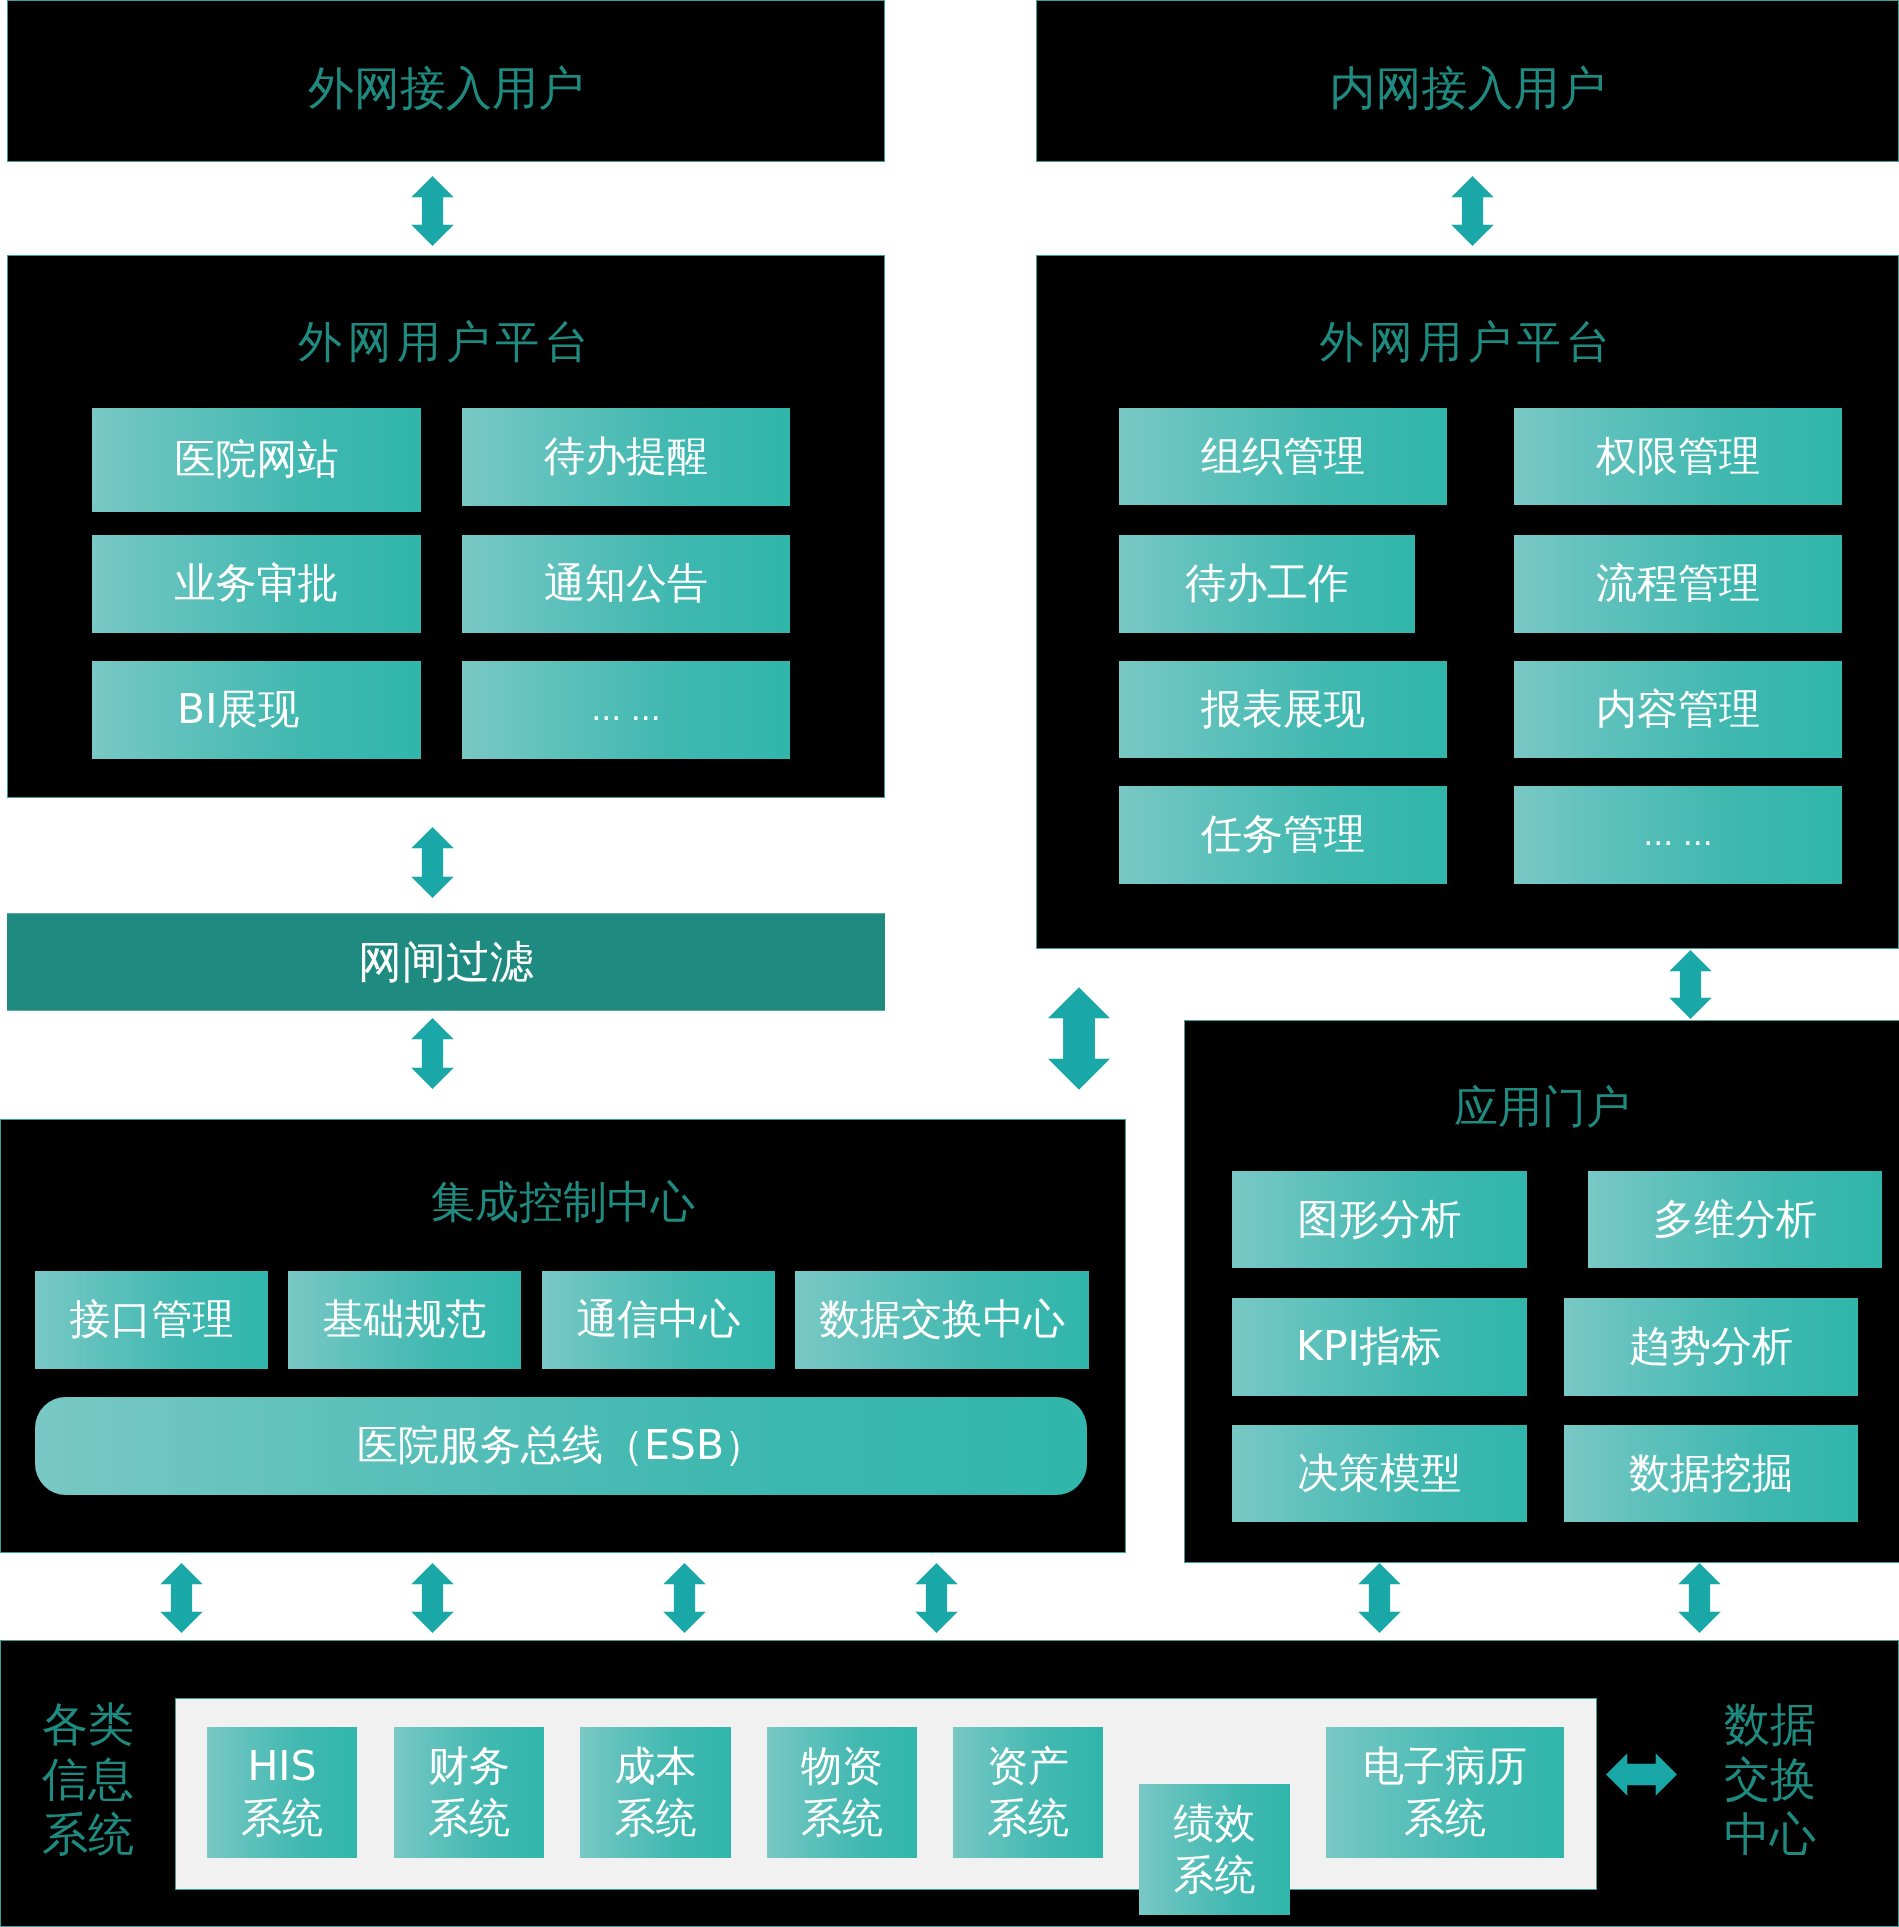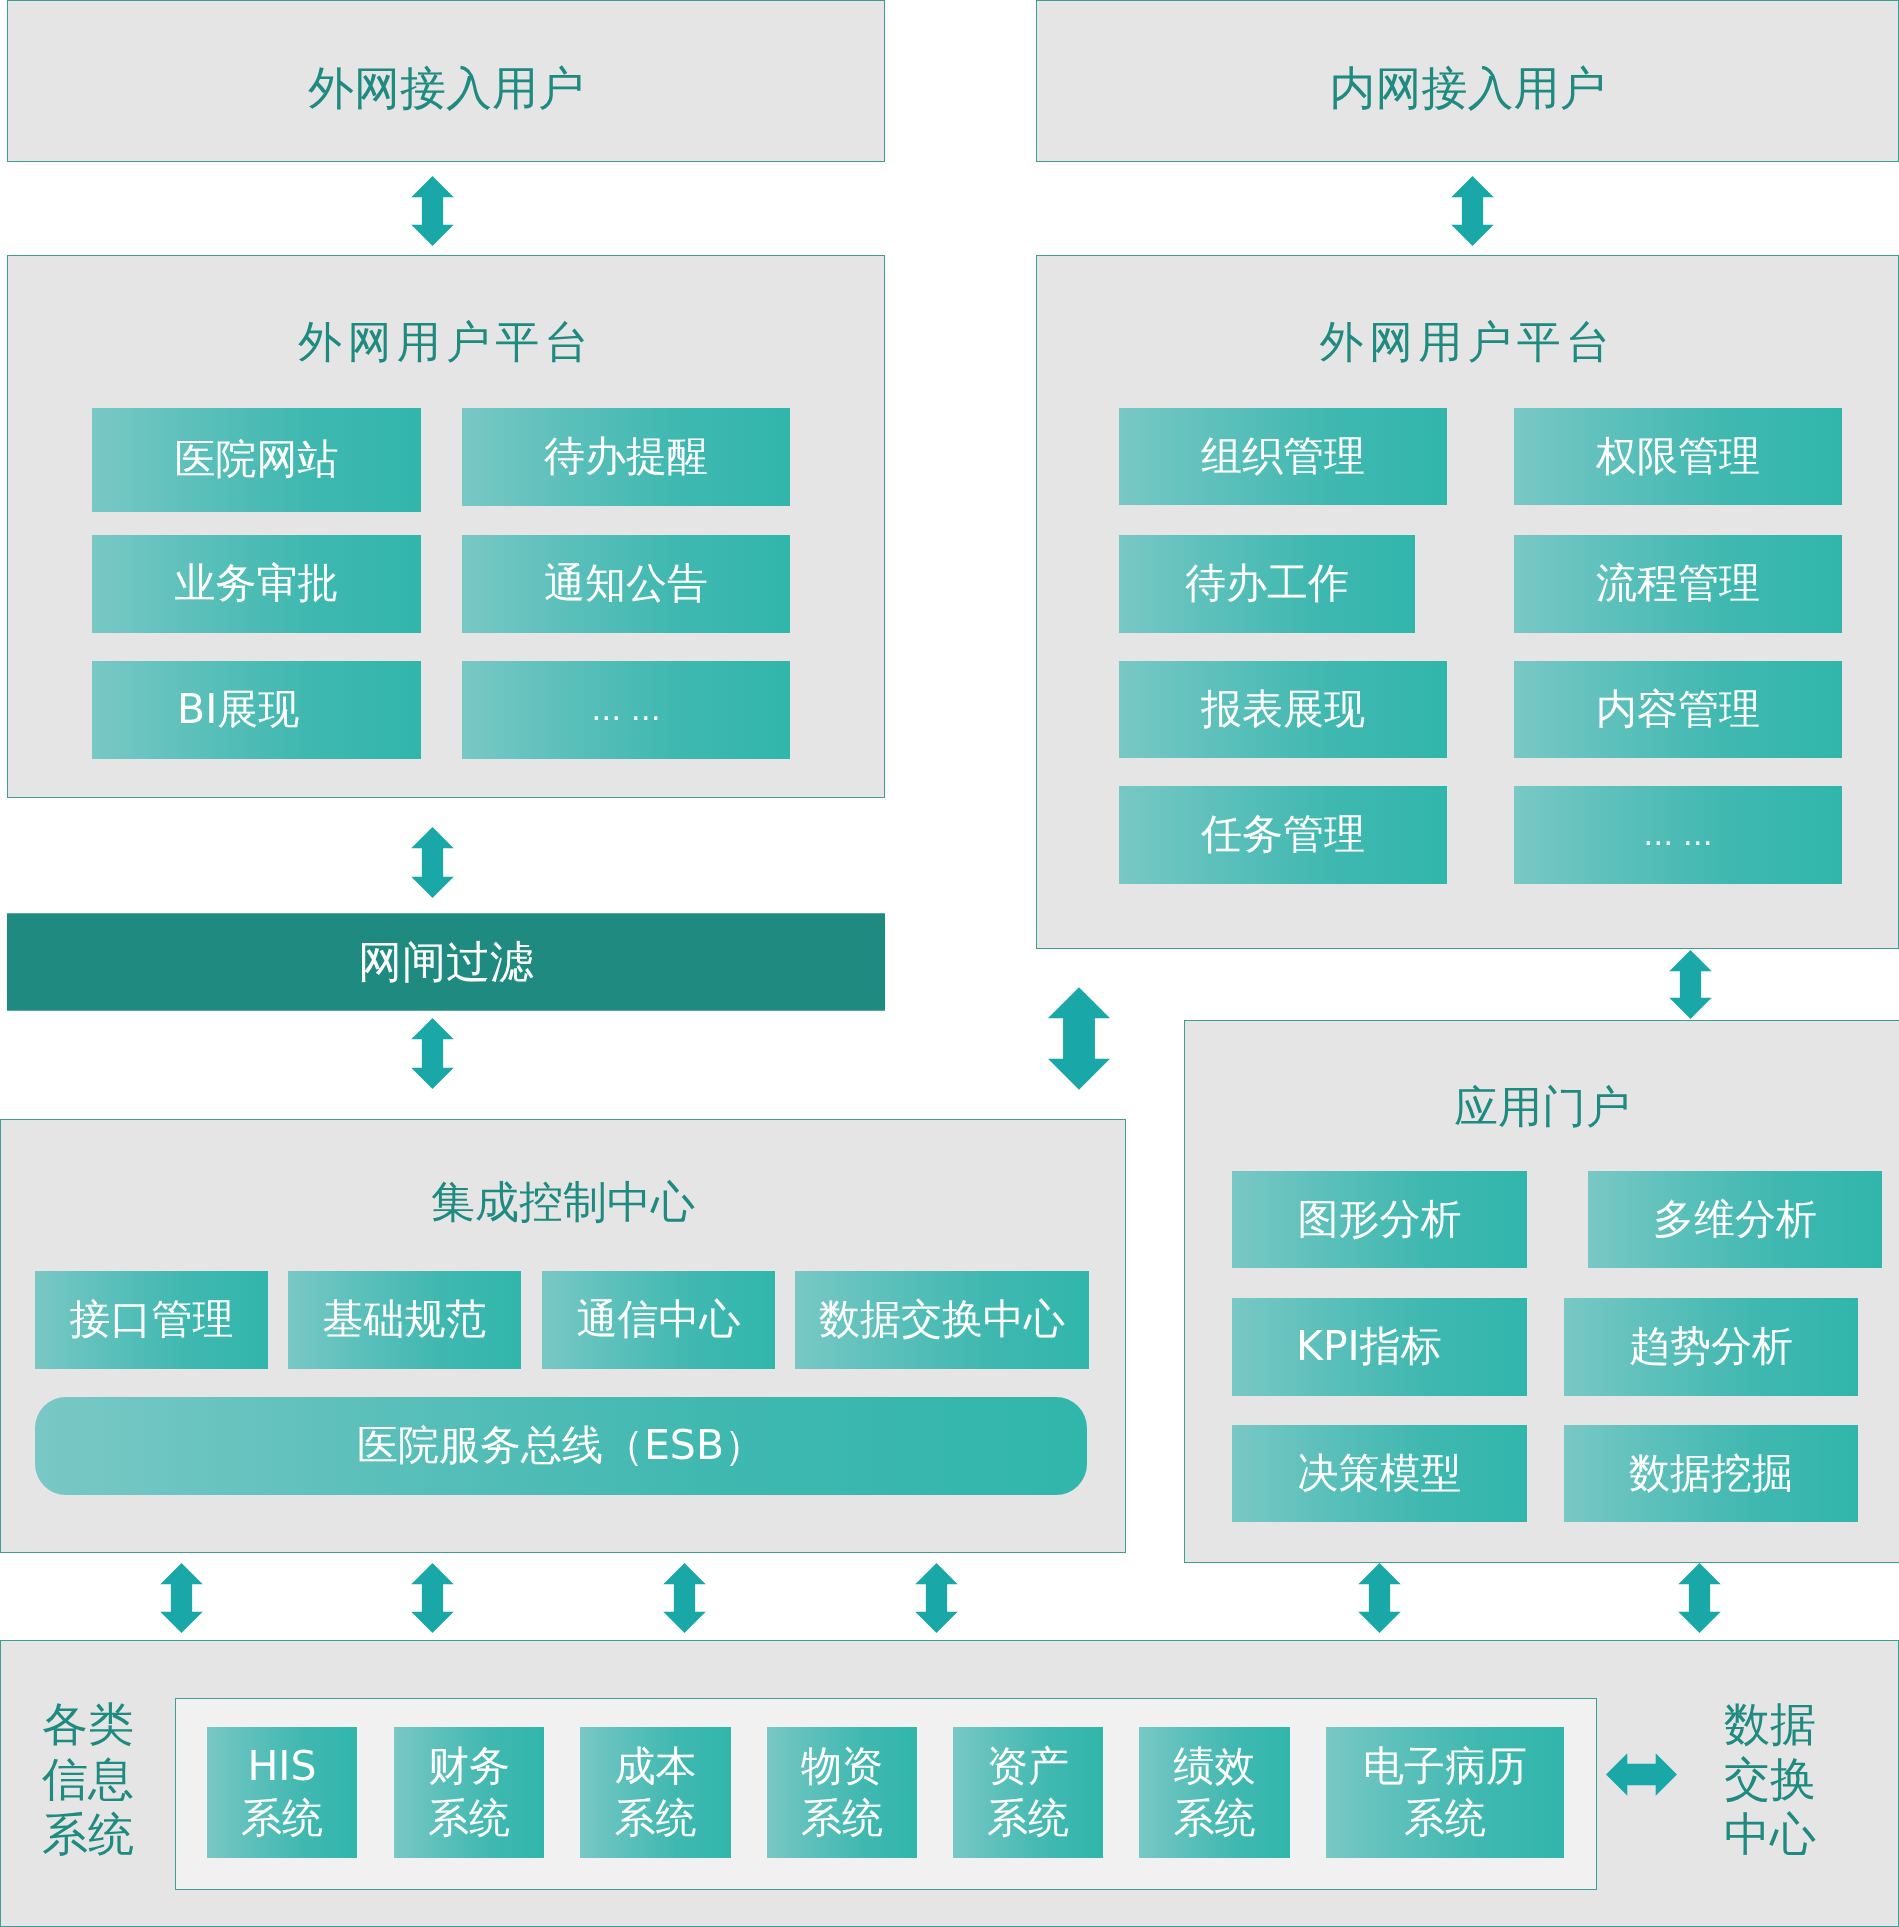--- a/index.html
+++ b/index.html
@@ -1,18 +1,18 @@
 <!DOCTYPE html>
 <html style="font-size:14px"><head>
 <meta charset="utf-8">
 <style>
   html, body { margin: 0; padding: 0; background: #ffffff; }
   body { width: 1899px; height: 1928px; position: relative; overflow: hidden;
          font-family: "DejaVu Sans", "Liberation Sans", sans-serif; }
-  .box { position: absolute; box-sizing: border-box; background: #e5e5e5;
+  .box { position: absolute; box-sizing: border-box; background: #000000;
          border: 1.8px solid #3e9d94; }
   .title { position: absolute; left: 0; right: 0; text-align: center;
            color: #1f8b80; font-size: 44px; line-height: 1; white-space: nowrap; }
   .title.spaced { letter-spacing: 5.3px; }
   .tile { position: absolute; box-sizing: border-box;
           background: linear-gradient(90deg, #79c8c5 0%, #5dc0bb 30%, #3fb8b0 65%, #31b6ac 100%);
           color: #ffffff; display: flex; align-items: center; justify-content: center;
           text-align: center; font-size: 41px; line-height: 1.25; white-space: nowrap; }
   .tile.two-line { white-space: normal; }
   .tile .ln { display: block; }
@@ -115,21 +115,21 @@
       <span class="ln">物资</span>
       <span class="ln">系统</span>
     </div>
 </div>
 <div class="tile two-line" style="left:953px; top:1727px; width:150px; height:131px;">
   <div>
       <span class="ln">资产</span>
       <span class="ln">系统</span>
     </div>
 </div>
-<div class="tile two-line" style="left:1139px; top:1727px; width:151px; height:131px;">
+<div class="tile two-line" style="left:1139px; top:1784px; width:151px; height:131px;">
   <div>
       <span class="ln">绩效</span>
       <span class="ln">系统</span>
     </div>
 </div>
 <div class="tile two-line" style="left:1326px; top:1727px; width:238px; height:131px;">
   <div>
       <span class="ln">电子病历</span>
       <span class="ln">系统</span>
     </div>

